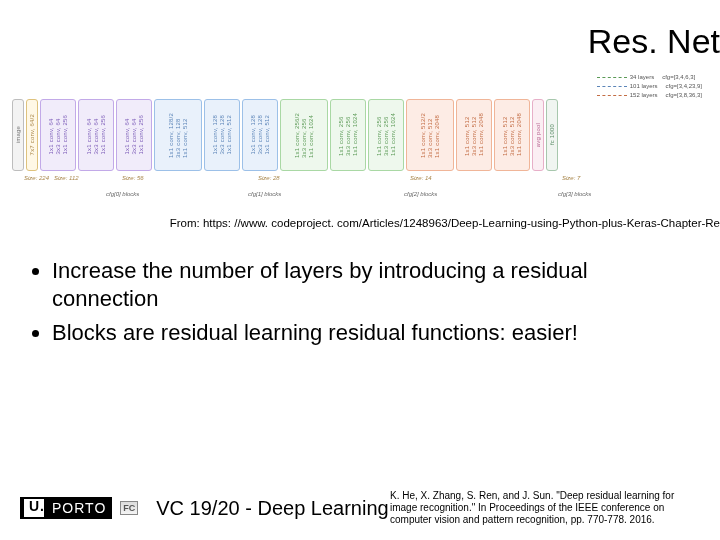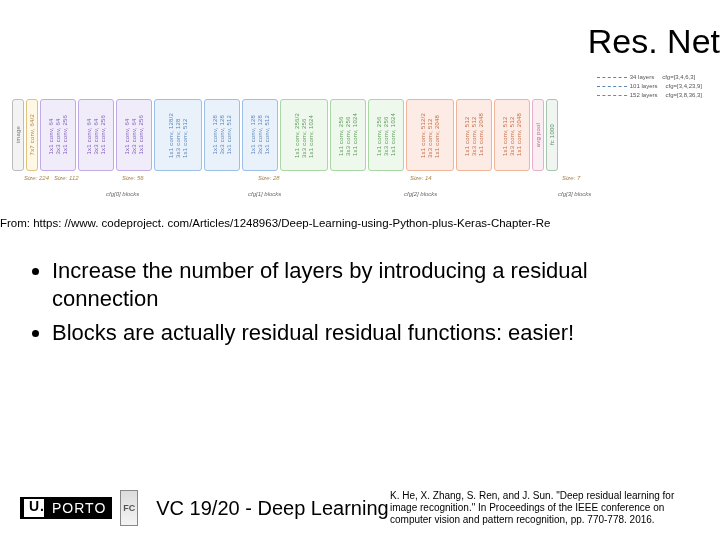--- a/index.html
+++ b/index.html
@@ -93,21 +93,21 @@
     width: 30px; height: 0;
     border-top: 1px dashed #888;
     margin-right: 3px;
     display: inline-block;
   }
   .legend .l34 { border-color:#5b9a56; }
   .legend .l101{ border-color:#5c85b8; }
   .legend .l152{ border-color:#c36d45; }
 
   .source {
-    text-align: left;
+    text-align: right;
     font-size: 11.5px;
     margin-top: 6px;
     margin-bottom: 28px;
   }
   .bullets {
     margin: 0 28px 0 52px;
   }
   .bullets li {
     font-size: 22px;
     line-height: 28px;
@@ -135,21 +135,21 @@
     position: absolute; left: 4px; top: 2px;
     width: 20px; height: 18px;
     background: #fff;
   }
   .logo-porto .u {
     position: absolute; left: 9px; top: 1px;
     color: #000; font-weight: bold; font-size: 14px;
   }
   .logo-fc {
     margin-left: 8px;
-    width: 18px; height: 36px;
+    width: 18px; height: 14px;
     border: 1px solid #888;
     background: linear-gradient(#dcdcdc,#f4f4f4);
     font-size: 9px;
     display:flex;align-items:center;justify-content:center;
     color:#555;
     font-weight:bold;
   }
   .footer-center {
     margin-left: 18px;
     font-size: 20px;
@@ -274,21 +274,21 @@
       <span style="left: 238px;">cfg[1] blocks</span>
       <span style="left: 394px;">cfg[2] blocks</span>
       <span style="left: 548px;">cfg[3] blocks</span>
     </div>
 </div>
 
 <p class="source">From: https: //www. codeproject. com/Articles/1248963/Deep-Learning-using-Python-plus-Keras-Chapter-Re</p>
 
 <ul class="bullets" id="bullets">
     <li>Increase the number of layers by introducing a residual connection</li>
-    <li>Blocks are actually residual residual functions: easier!</li>
+    <li>Blocks are residual learning residual functions: easier!</li>
   </ul>
 
 <div class="footer">
   <div class="logo-porto">
     <span class="u">U.</span>
     <span>PORTO</span>
   </div>
   <div class="logo-fc">FC</div>
   <div class="footer-center">VC 19/20 - Deep Learning</div>
   <div class="footer-right">K. He, X. Zhang, S. Ren, and J. Sun. "Deep residual learning for image recognition." In Proceedings of the IEEE conference on computer vision and pattern recognition, pp. 770-778. 2016.</div>

